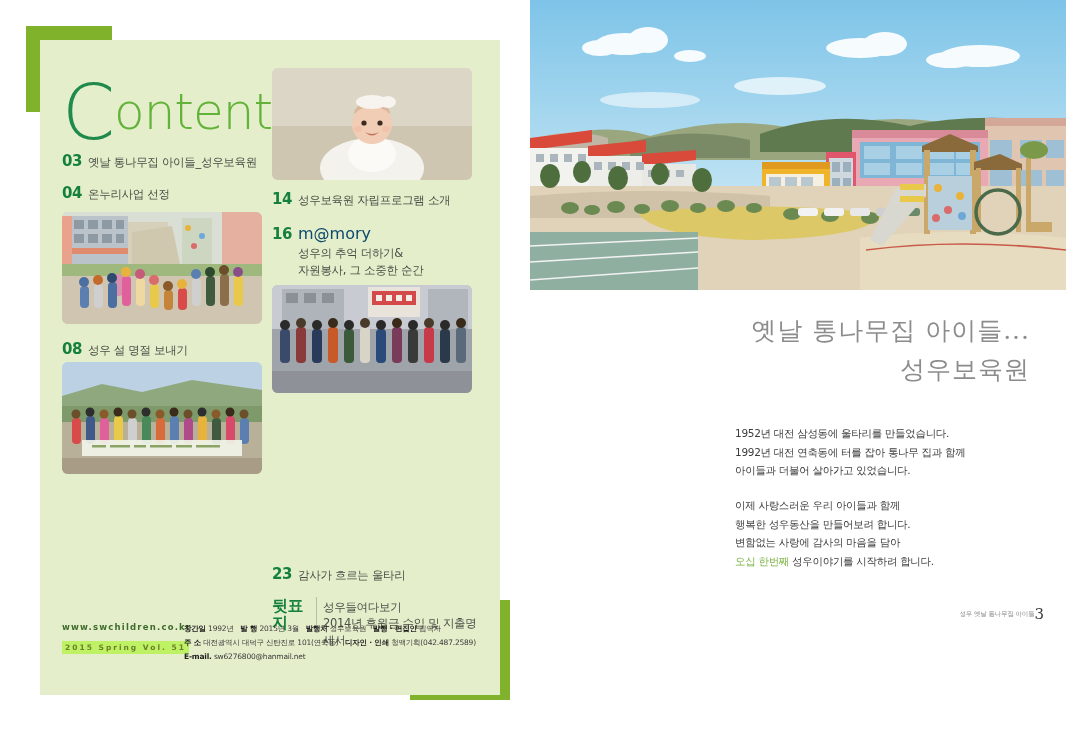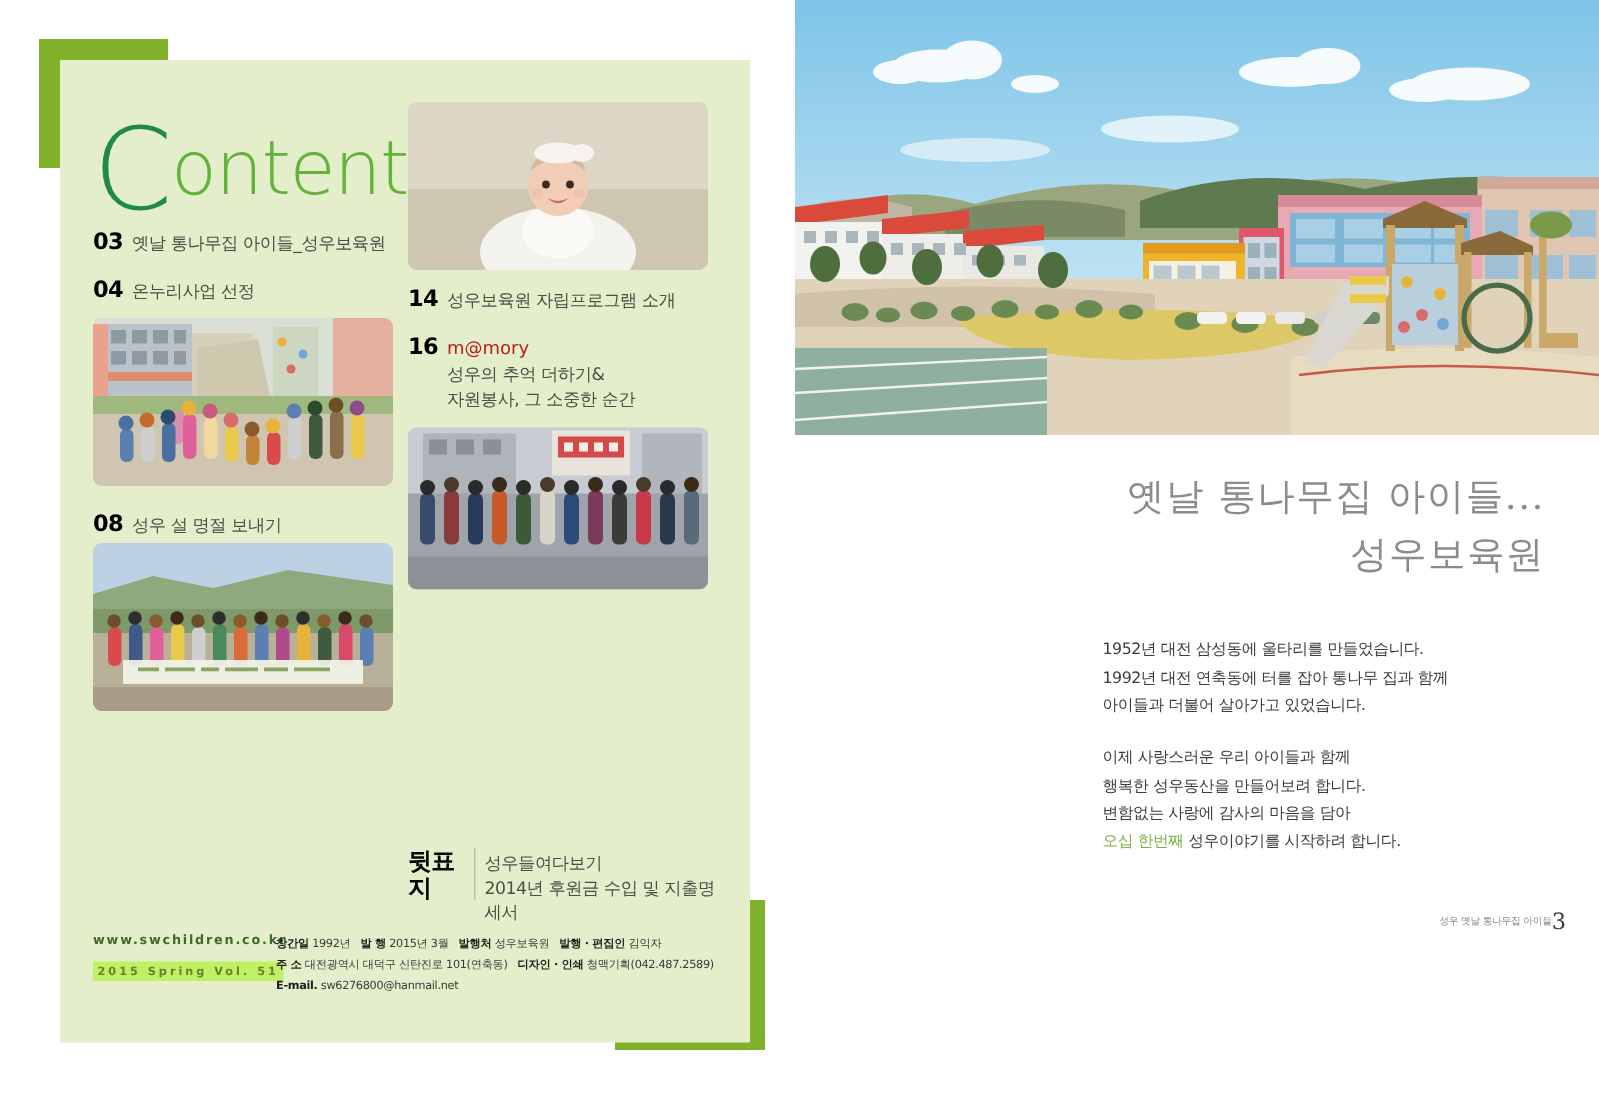--- a/index.html
+++ b/index.html
@@ -32,27 +32,27 @@
     font-size:76px;color:#1f8a4c;font-weight:300;vertical-align:-10px;
   }
   .contents-title .rest{color:#63b33b;font-weight:300;font-size:50px;}
 
   .toc{position:absolute;}
   .toc-col-left{left:22px;top:112px;width:200px;}
   .toc-col-right{left:232px;top:112px;width:208px;}
 
   .toc-item{display:flex;align-items:baseline;margin-bottom:13px;}
   .toc-num{
-    color:#000000;font-size:15px;font-weight:bold;
+    color:#15803d;font-size:15px;font-weight:bold;
     min-width:26px;flex:0 0 26px;letter-spacing:-0.5px;
   }
   .toc-num.wide{min-width:40px;flex:0 0 40px;font-size:16px;border-right:1px solid #b3bdae;margin-right:6px;padding-right:4px;line-height:1.1;}
   .toc-label{color:#4a4f46;font-size:11.5px;line-height:1.45;letter-spacing:-0.3px;}
   .toc-label .sub{display:block;}
-  .toc-label .mem{font-size:12px;color:#b91c1c;letter-spacing:0;}
+  .toc-label .mem{font-size:16px;color:#0c4a6e;letter-spacing:0;}
 
   .photo{border-radius:6px;overflow:hidden;position:relative;background:#cfd8c4;}
   .photo-1{position:absolute;left:22px;top:172px;width:200px;height:112px;}
   .photo-2{position:absolute;left:22px;top:322px;width:200px;height:112px;}
   .photo-3{position:absolute;left:232px;top:28px;width:200px;height:112px;}
   .photo-4{position:absolute;left:232px;top:245px;width:200px;height:108px;}
 
   .colophon{position:absolute;left:22px;top:582px;width:420px;}
   .colo-web{color:#3d6b2a;font-size:8.5px;letter-spacing:1.2px;font-weight:bold;margin-bottom:3px;}
   .colo-vol{background:#bef264;color:#6b7f2a;font-size:7.5px;letter-spacing:2px;font-weight:bold;padding:2px 3px;display:inline-block;}
@@ -319,20 +319,24 @@
             <circle cx="173" cy="40" r="5" fill="#2a2a2a"></circle>
           <rect x="184" y="42" width="10" height="36" rx="4" fill="#5a6a7a"></rect>
             <circle cx="189" cy="38" r="5" fill="#3a2a1a"></circle>
         </g>
         <rect x="0" y="86" width="200" height="22" fill="#8e9298"></rect>
       </svg>
     </div>
 
     <div class="toc" style="left:232px;top:525px;width:208px;">
       <div class="toc-item">
+        <span class="toc-num">23</span>
+        <span class="toc-label">감사가 흐르는 울타리</span>
+      </div>
+      <div class="toc-item">
         <span class="toc-num wide">뒷표지</span>
         <span class="toc-label">
           <span class="sub">성우들여다보기</span>
           <span class="sub">2014년 후원금 수입 및 지출명세서</span>
         </span>
       </div>
     </div>
 
     <div class="colophon">
       <div class="colo-web">www.swchildren.co.kr</div>

